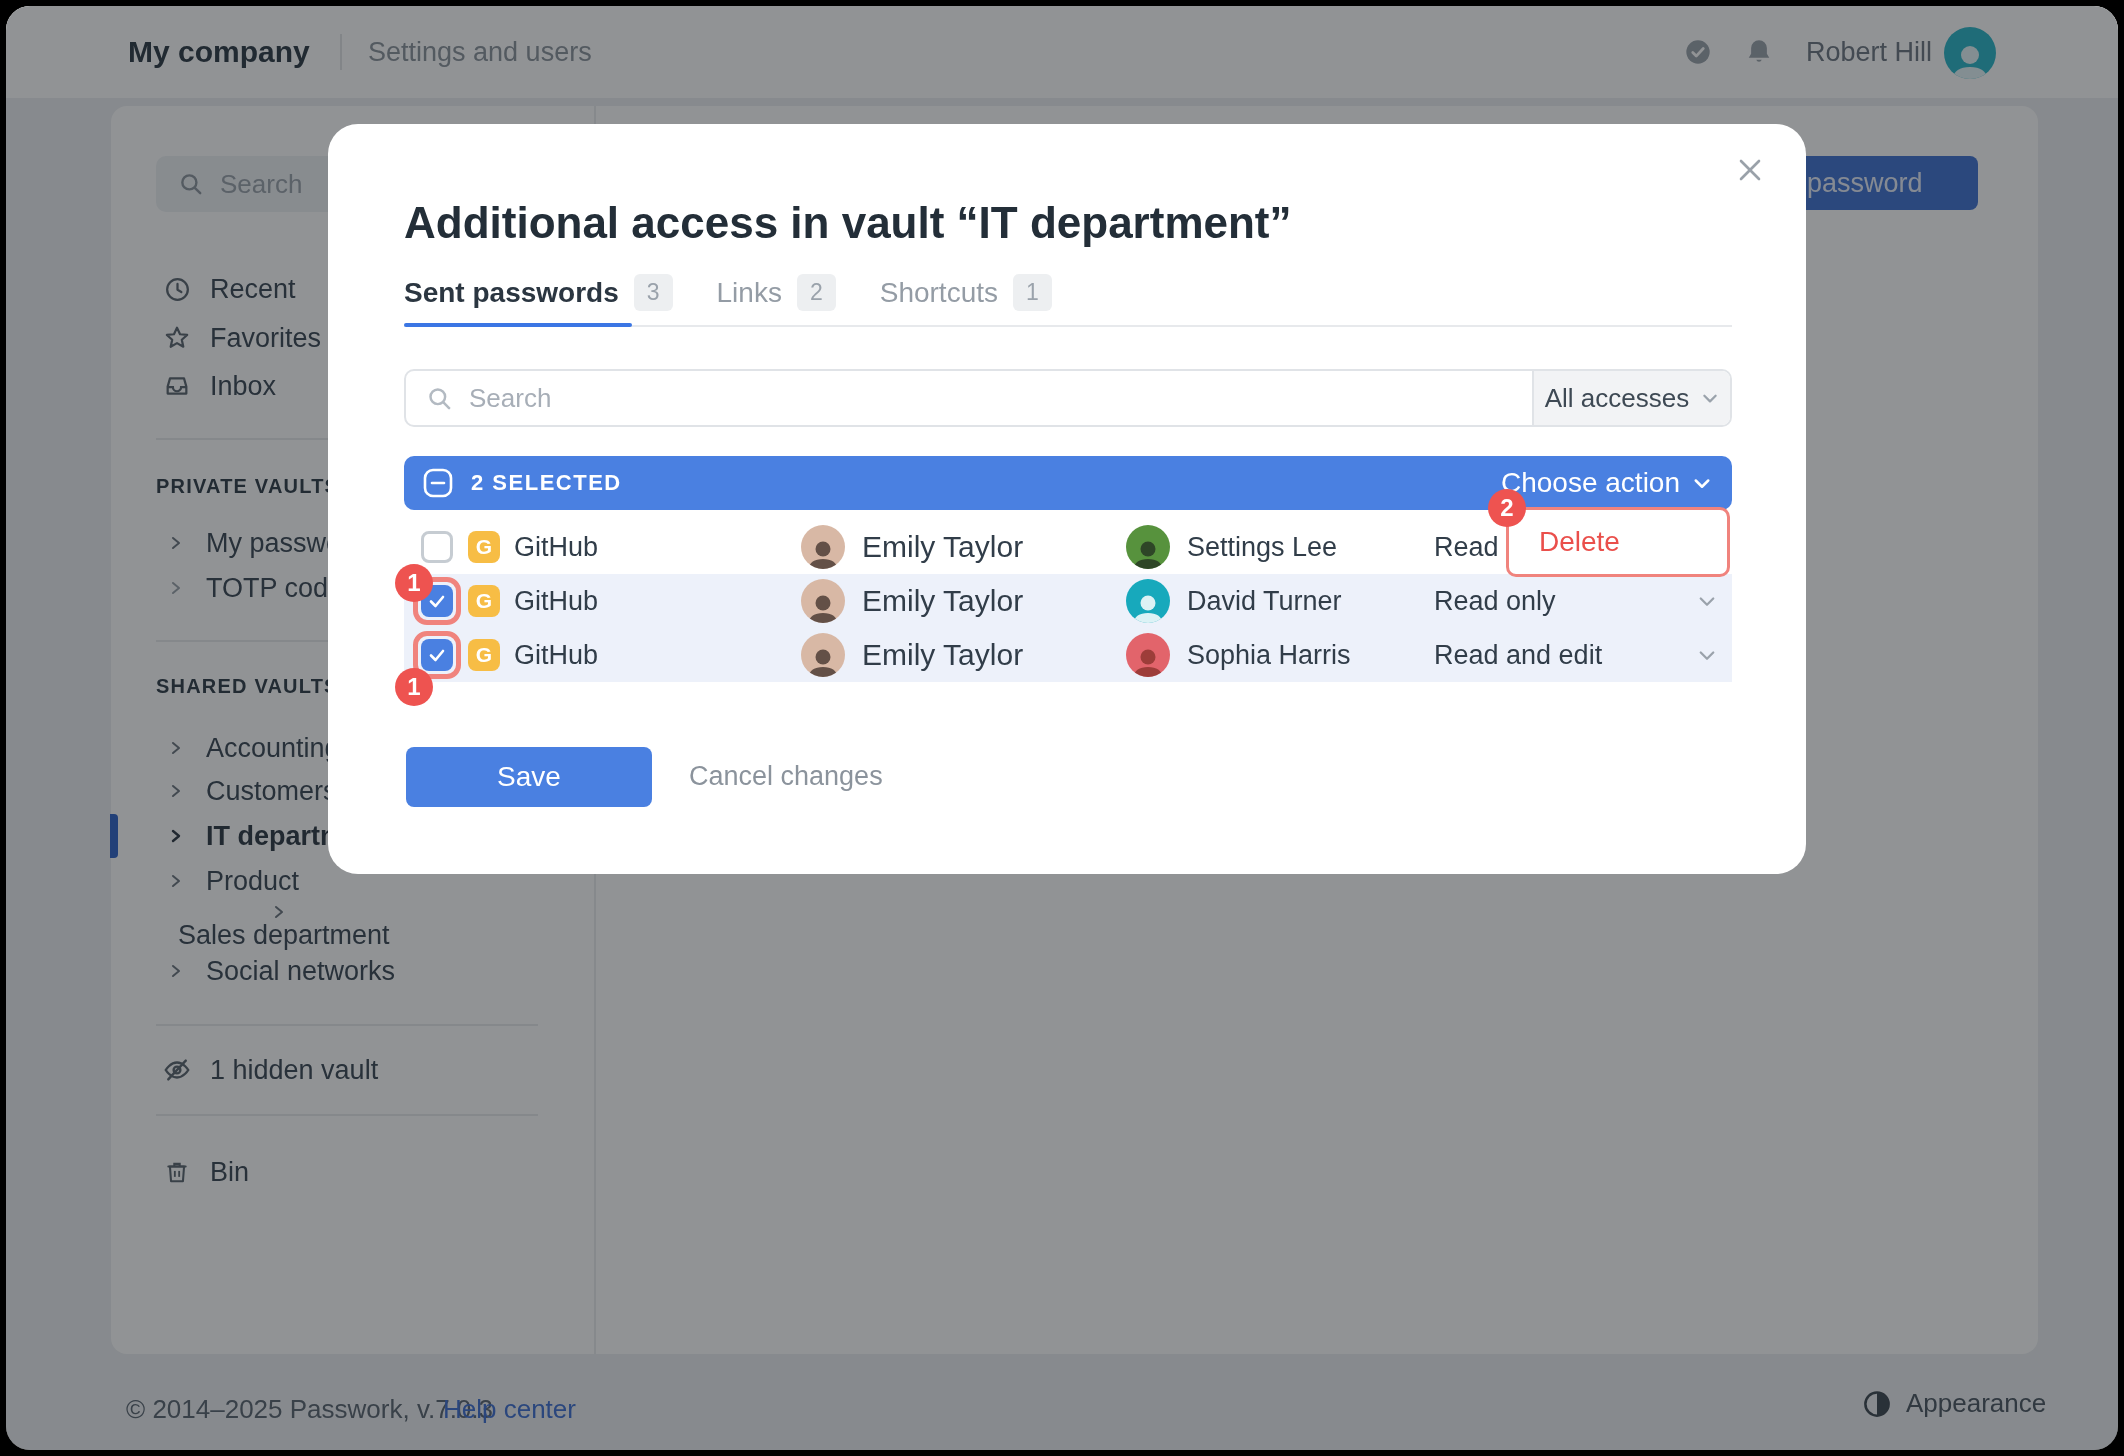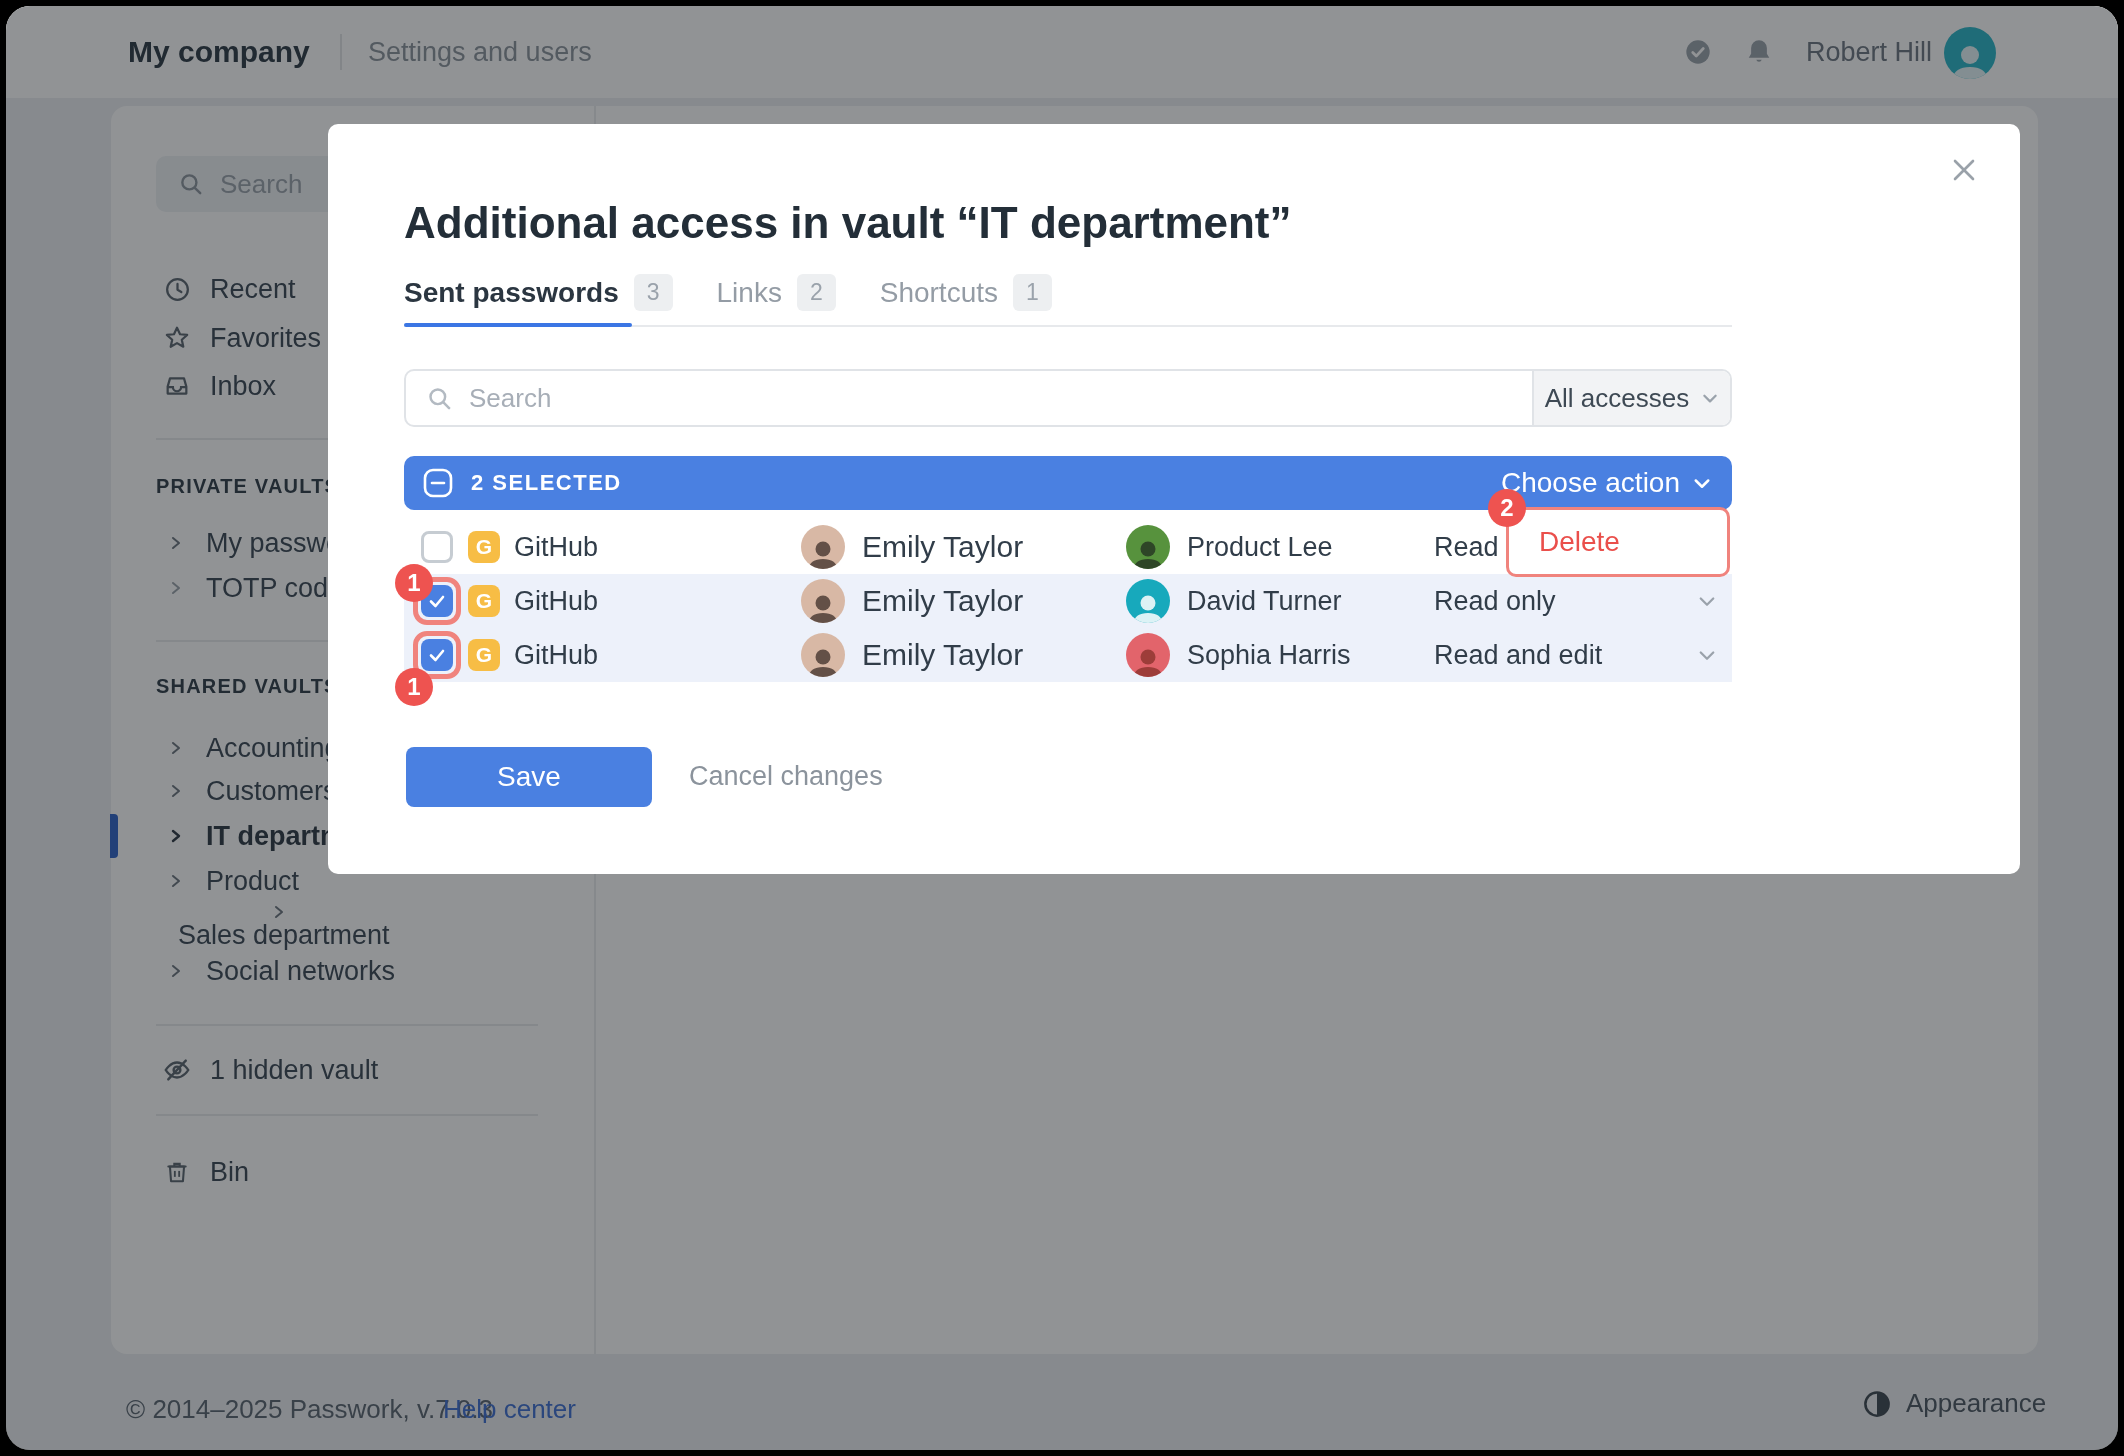--- a/index.html
+++ b/index.html
@@ -40,21 +40,21 @@
   
   .footer-copy { position:absolute; left:120px; top:1388px; font-size:26px; color:#596470; }
   .footer-help { position:absolute; left:437px; top:1388px; font-size:26px; color:#3e6fd2; cursor:pointer; }
   .footer-appearance { position:absolute; left:1856px; top:1382px; display:flex; align-items:center; cursor:pointer; color:#3c4650; }
   .footer-appearance .lbl { margin-left:14px; font-size:26px; color:#4a5560; }
 
   
   .overlay { position:absolute; inset:0; background:rgba(22,25,29,0.47); z-index:50; }
 
   
-  .modal { position:absolute; left:322px; top:118px; width:1692px; height:750px; background:#ffffff; border-radius:10px; z-index:100; }
+  .modal { position:absolute; left:322px; top:118px; width:1478px; height:750px; background:#ffffff; border-radius:30px; z-index:100; }
   .modal-close { position:absolute; right:40px; top:30px; width:32px; height:32px; color:#9aa1a9; cursor:pointer; }
   .modal-title { position:absolute; left:76px; top:74px; font-size:44px; font-weight:bold; color:#232e38; white-space:nowrap; }
 
   .tabs { position:absolute; left:76px; top:150px; display:flex; align-items:center; }
   .tab { display:flex; align-items:center; cursor:pointer; margin-right:44px; }
   .tab .tlabel { font-size:28px; color:#949ca5; }
   .tab.active .tlabel { color:#2b3641; font-weight:bold; }
   .tab .count { margin-left:15px; background:#edeff1; color:#9aa2ab; font-size:23px; padding:5px 13px; border-radius:6px; }
   .tabs-border { position:absolute; left:76px; width:1328px; top:201px; height:2px; background:#e7e9ec; }
   .tab-underline { position:absolute; left:76px; top:199px; width:228px; height:4px; background:#3b76e4; border-radius:2px; }
@@ -358,21 +358,21 @@
               <path d="M2 40 Q2 24 20 24 Q38 24 38 40 Z" fill="rgba(60,45,40,0.75)"></path>
             </svg>
           </span>
         <span class="uname1">Emily Taylor</span>
         <span class="avatar av2" style="background-color: rgb(87, 146, 61);">
             <svg width="34" height="30" viewBox="0 0 40 36">
               <circle cx="20" cy="12" r="9" fill="rgba(30,40,30,0.72)"></circle>
               <path d="M2 40 Q2 24 20 24 Q38 24 38 40 Z" fill="rgba(30,40,30,0.72)"></path>
             </svg>
           </span>
-        <span class="uname2">Product Lee</span>
+        <span class="uname2">Settings Lee</span>
         <span class="access">Read and edit</span>
         <span class="rchev">
             <svg width="20" height="20" viewBox="0 0 16 16">
               <polyline points="3,6 8,11 13,6" fill="none" stroke="#9aa2ab" stroke-width="1.8" stroke-linecap="round" stroke-linejoin="round"></polyline>
             </svg>
           </span>
       </div>
       <div class="prow sel">
         <span class="cbx checked">
             <svg width="22" height="22" viewBox="0 0 22 22">

